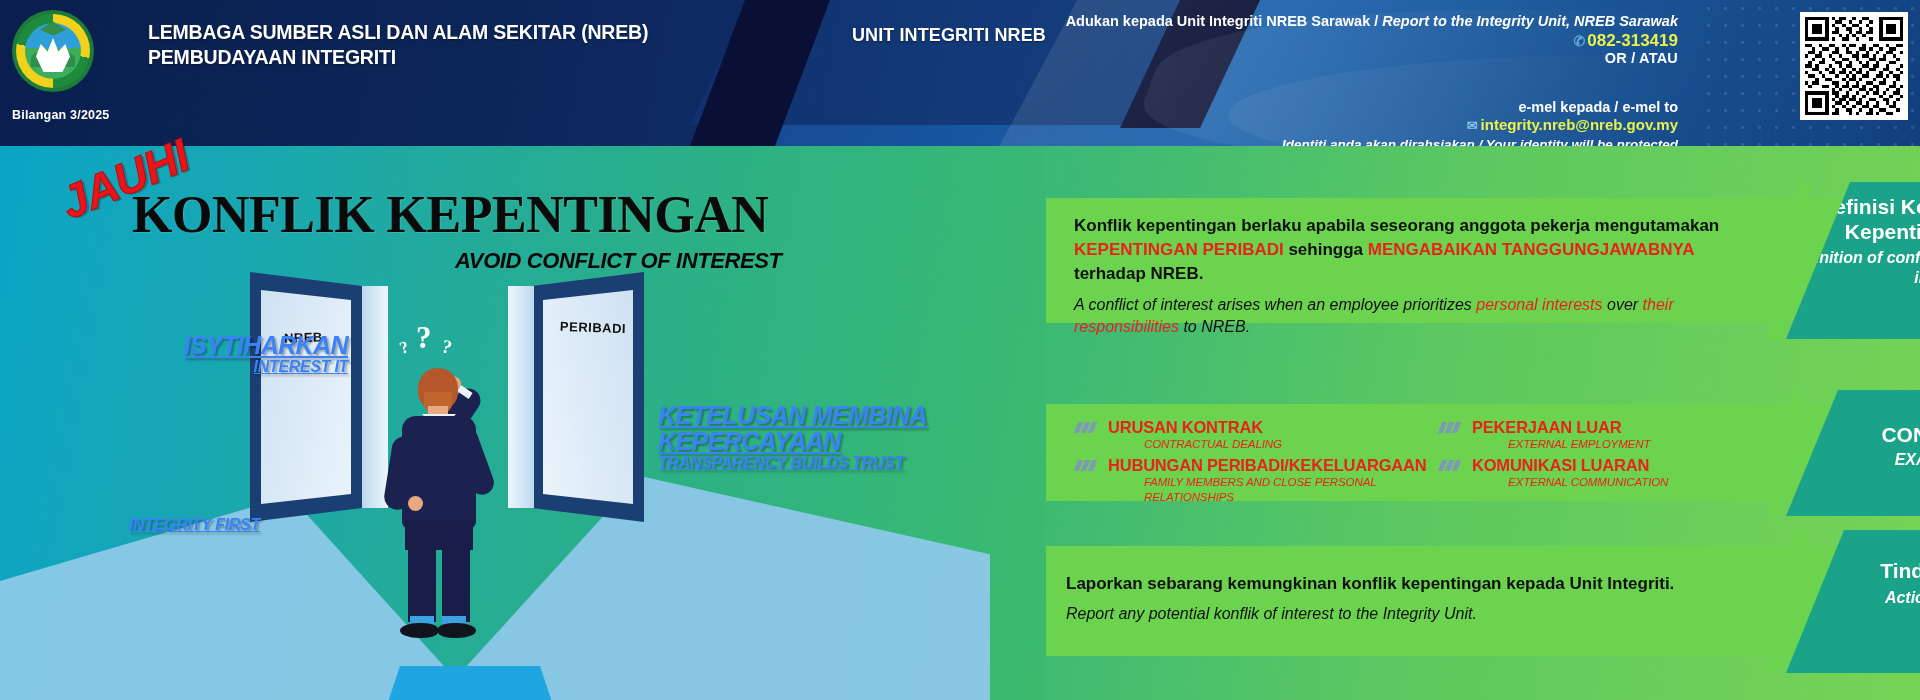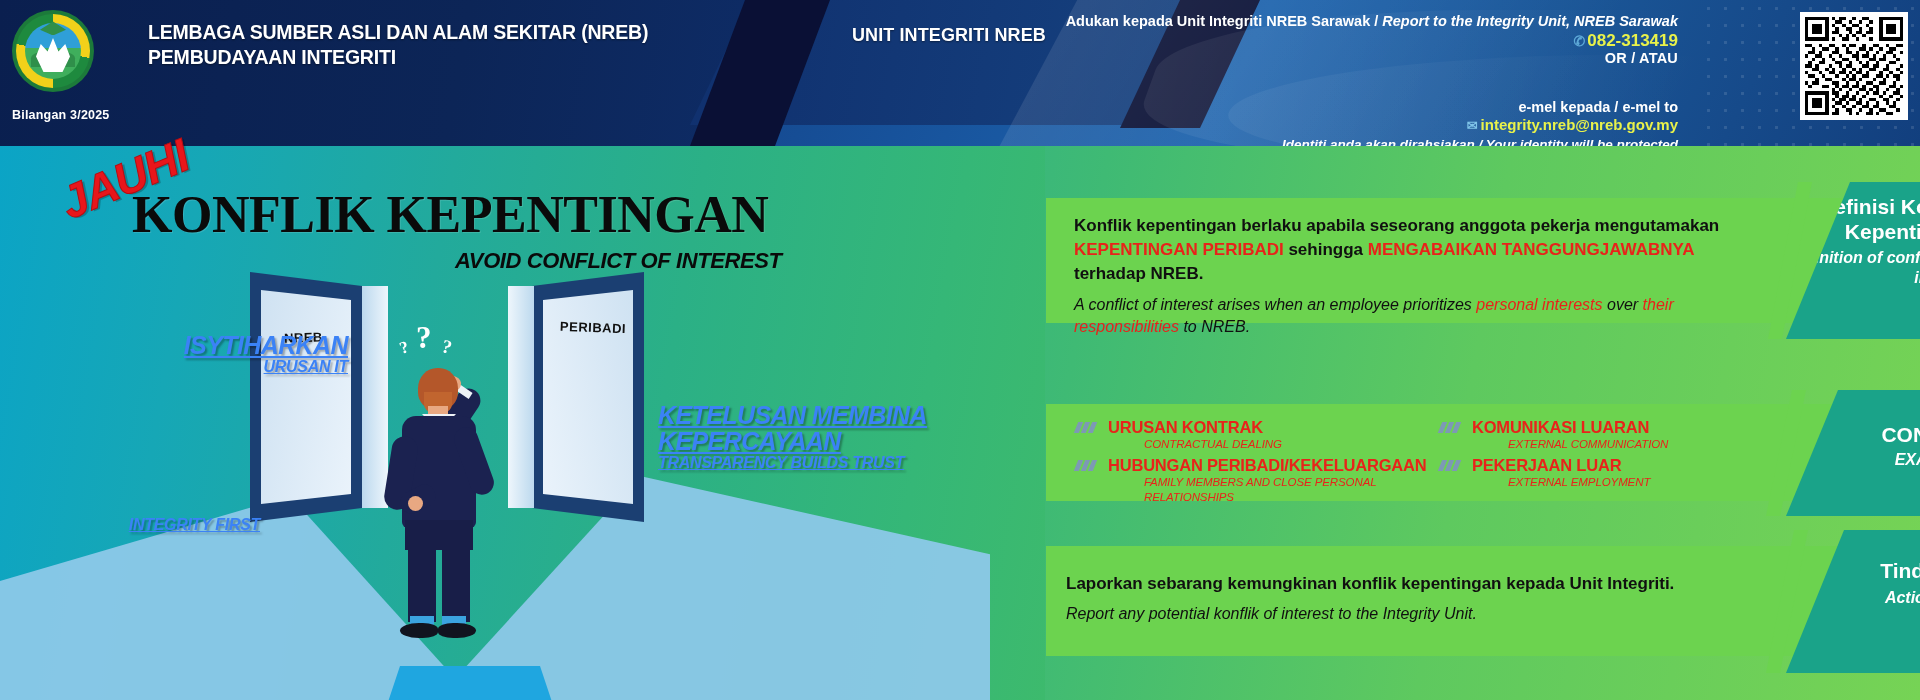--- a/index.html
+++ b/index.html
@@ -604,21 +604,21 @@
     <div class="shoeL"></div>
       <div class="shoeR"></div>
   </div>
 
   <div class="jauhi">JAUHI</div>
   <div class="headline">KONFLIK KEPENTINGAN</div>
   <div class="headline-sub">AVOID CONFLICT OF INTEREST</div>
 
   <div class="tagline tag-a">
     <div class="tag-big">ISYTIHARKAN</div>
-    <div class="tag-small">URUSAN IT</div>
+    <div class="tag-small">INTEREST IT</div>
   </div>
   <div class="tagline tag-b">
     <div class="tag-small">INTEGRITY FIRST</div>
   </div>
   <div class="tagline tag-c">
     <div class="tag-big">KETELUSAN MEMBINA KEPERCAYAAN</div>
     <div class="tag-small">TRANSPARENCY BUILDS TRUST</div>
   </div>
 
   <div class="panel panel1"></div>
@@ -659,31 +659,31 @@
       <div class="ex-en">FAMILY MEMBERS AND CLOSE PERSONAL RELATIONSHIPS</div>
     </div>
   </div>
   <div class="ex-col" style="left:1440px; top:418px; width:330px;">
     <div class="ex-item">
       <span class="ex-bullet">
           <i></i>
           <i></i>
           <i></i>
         </span>
+      <div class="ex-my">PEKERJAAN LUAR</div>
+      <div class="ex-en">EXTERNAL EMPLOYMENT</div>
+    </div>
+    <div class="ex-item">
+      <span class="ex-bullet">
+          <i></i>
+          <i></i>
+          <i></i>
+        </span>
       <div class="ex-my">KOMUNIKASI LUARAN</div>
       <div class="ex-en">EXTERNAL COMMUNICATION</div>
-    </div>
-    <div class="ex-item">
-      <span class="ex-bullet">
-          <i></i>
-          <i></i>
-          <i></i>
-        </span>
-      <div class="ex-my">PEKERJAAN LUAR</div>
-      <div class="ex-en">EXTERNAL EMPLOYMENT</div>
     </div>
   </div>
   <div class="banner-stripe s2"></div>
   <div class="banner b2">
     <div class="banner-txt" style="top:32px;">
       <div class="bt-my">CONTOH</div>
       <div class="bt-en" style="margin-top:3px;">EXAMPLE</div>
     </div>
   </div>
 

